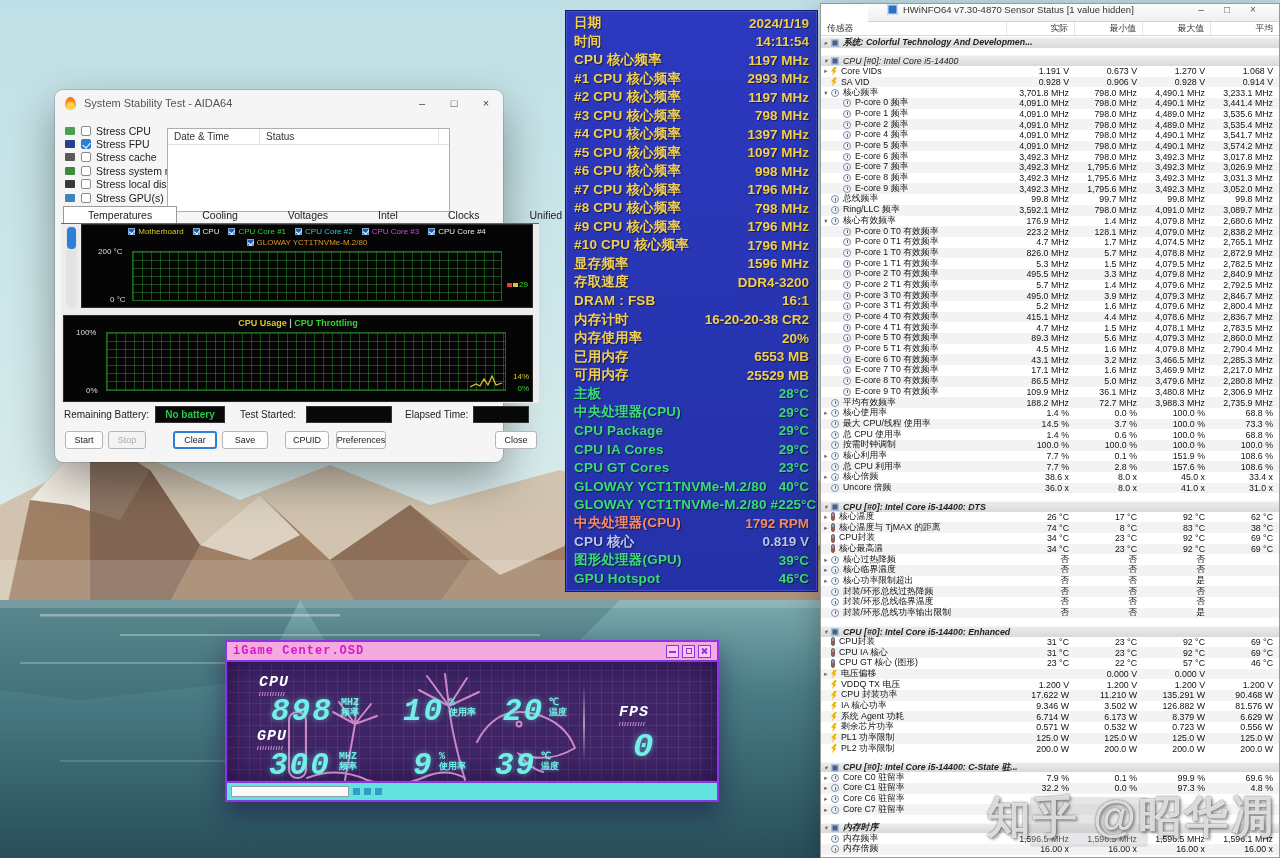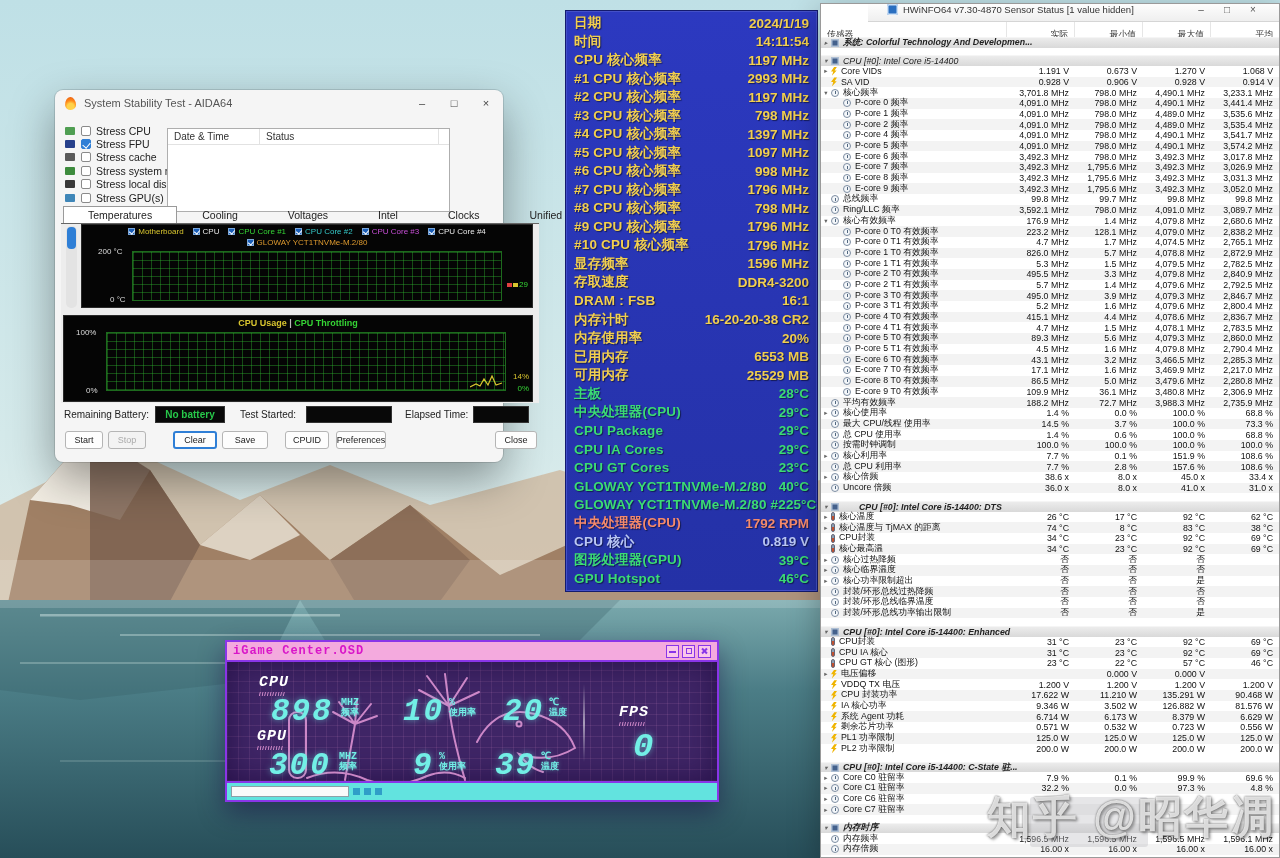--- a/index.html
+++ b/index.html
@@ -82,21 +82,21 @@
 
   
   #hwinfo { position:absolute; left:820px; top:3px; width:460px; height:855px; background:#fff;
     border:1px solid #9a9a9a; box-shadow:0 8px 30px rgba(0,0,0,.3); font-size:8.8px; color:#111; }
   .hw-title { height:18px; background:linear-gradient(#fdfdfd,#efefef); border-bottom:1px solid #d5d5d5;
     display:flex; padding:0 19px; color:#333; font-size:9.5px;margin-left:47px; }
   .hw-ico { width:11px; height:11px; background:#2a6fc0; border-radius:2px; margin-right:5px;
     box-shadow:inset 0 0 0 1.5px #cfe2f6; }
   .hw-title .t { flex:1; }
   .hw-title .winctl { gap:12px; font-size:10px; color:#555; }
-  .hw-cols { display:flex; height:26px; border-bottom:1px solid #d9d9d9; align-items:center; color:#333; }
+  .hw-cols { display:flex; height:14px; border-bottom:1px solid #d9d9d9; align-items:center; color:#333; }
   .hw-cols .cl { padding-left:6px; flex:1; border-right:1px solid #e6e6e6; height:100%; display:flex; align-items:center; }
   .hw-cols .cv { width:68px; text-align:right; padding-right:6px; border-right:1px solid #e6e6e6; height:100%; display:flex; align-items:center; justify-content:flex-end; }
   .hw-cols .cv:last-child { border-right:none; }
   #hw-rows { position:absolute; top:33px; left:0; right:0; bottom:0; overflow:hidden; }
   .hw-row, .hw-sec { display:flex; align-items:center; height:10.7px; white-space:nowrap; }
   .hw-row.alt { background:#f3f3f3; }
   .hw-sec { background:linear-gradient(#ececec,#d9d9d9); font-style:italic; color:#222; border-top:1px solid #f5f5f5; }
   .hw-gap { height:7.5px; }
   .arr { width:10px; text-align:center; color:#666; font-size:6.5px; flex:none; }
   .ind2 { width:12px; flex:none; }
@@ -900,21 +900,21 @@
         <span class="hw-label">Uncore 倍频</span>
         <span class="hw-val">36.0 x</span>
         <span class="hw-val">8.0 x</span>
         <span class="hw-val">41.0 x</span>
         <span class="hw-val">31.0 x</span>
       </div>
       <div class="hw-gap"></div>
       <div class="hw-sec">
         <span class="arr">▾</span>
         <span class="ic ic-chip"></span>
-        <span class="hw-label" style="font-weight: bold; margin-left: 16px;">CPU [#0]: Intel Core i5-14400: DTS</span>
+        <span class="hw-label" style="font-weight: bold;">CPU [#0]: Intel Core i5-14400: DTS</span>
       </div>
       <div class="hw-row">
         <span class="arr">▸</span>
         <span class="ic ic-tmp"></span>
         <span class="hw-label">核心温度</span>
         <span class="hw-val">26 °C</span>
         <span class="hw-val">17 °C</span>
         <span class="hw-val">92 °C</span>
         <span class="hw-val">62 °C</span>
       </div>

